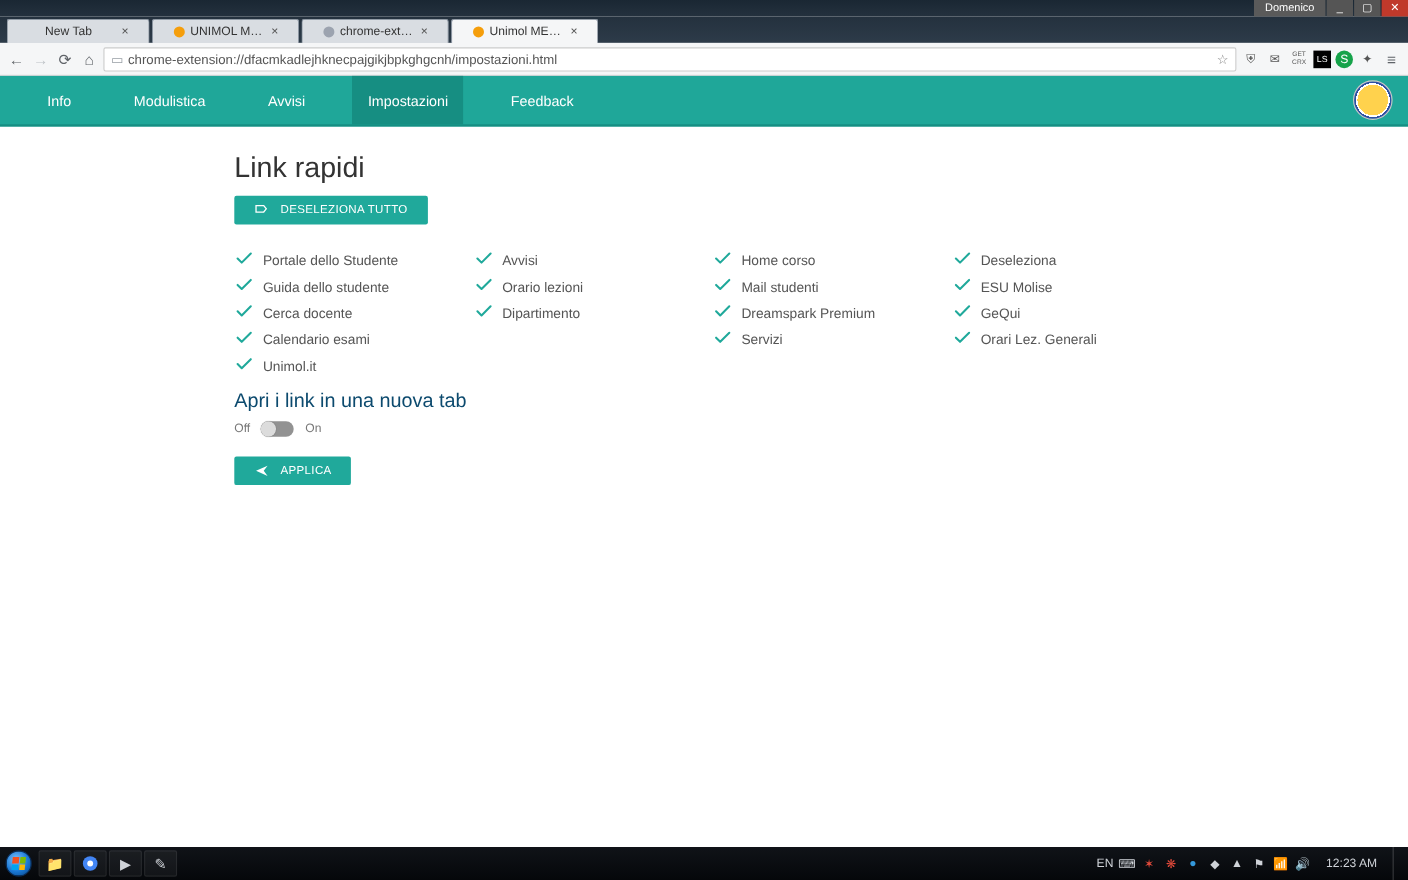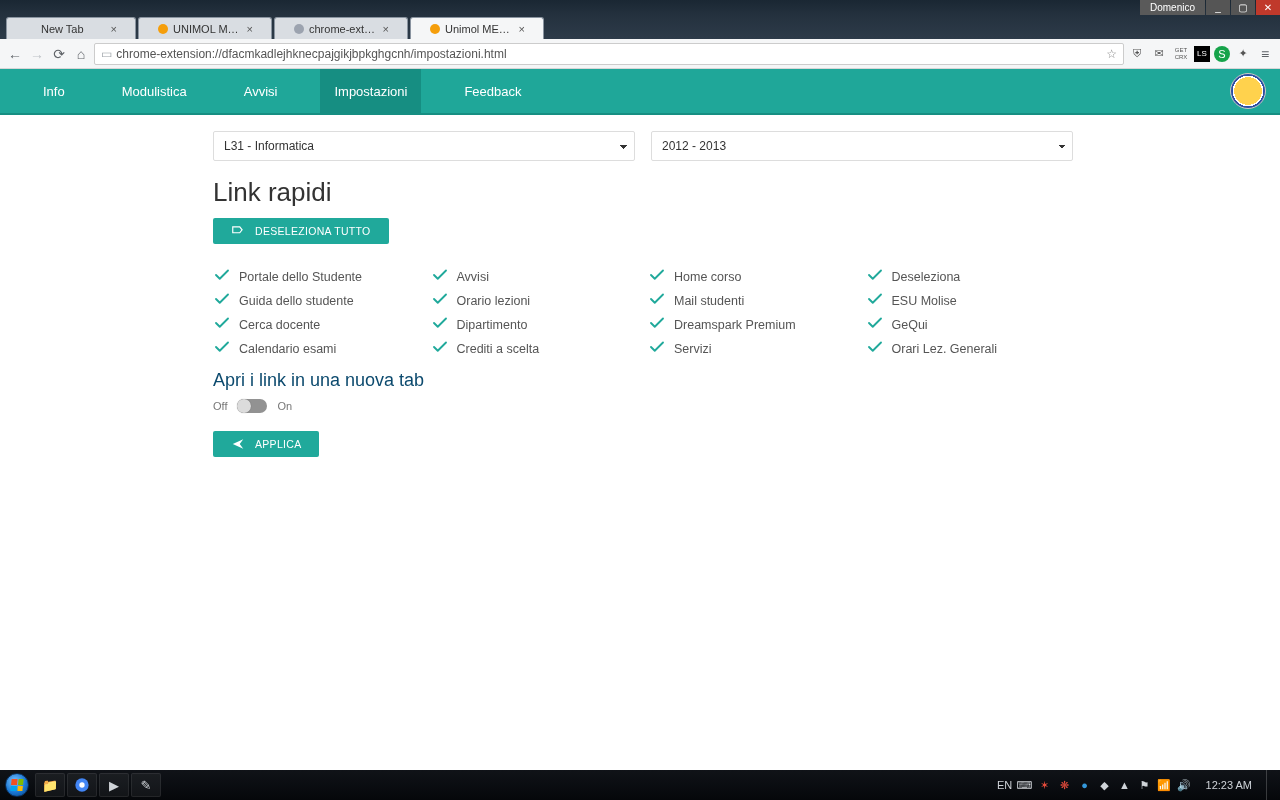--- a/index.html
+++ b/index.html
@@ -165,28 +165,20 @@
   <div class="navlink">Modulistica</div>
   <div class="navlink">Avvisi</div>
   <div class="navlink active">Impostazioni</div>
   <div class="navlink">Feedback</div>
   <div class="hspacer"></div>
   <div class="logo"></div>
 </div>
 
 <div class="main">
   <div class="content">
-    <div class="selectrow">
-      <select class="sel">
-        <option>L31 - Informatica</option>
-      </select>
-      <select class="sel">
-        <option>2012 - 2013</option>
-      </select>
-    </div>
 
     <h1 class="section">Link rapidi</h1>
 
     <div class="btnrow">
       <button class="btn">
         <span class="bicon">
           <svg width="14" height="14" viewBox="0 0 24 24" fill="none" stroke="#fff" stroke-width="2">
             <path d="M3 5h12l4 5-4 5H3z"></path>
           </svg>
         </span>
@@ -221,20 +213,28 @@
             <span>Cerca docente</span>
           </div>
           <div class="linkitem">
             <span class="chk">
               <svg width="18" height="18" viewBox="0 0 24 24" fill="none" stroke="#20a99b" stroke-width="2.5" stroke-linecap="round" stroke-linejoin="round">
                 <polyline points="4 12 9 17 20 6"></polyline>
               </svg>
             </span>
             <span>Calendario esami</span>
           </div>
+          <div class="linkitem">
+            <span class="chk">
+              <svg width="18" height="18" viewBox="0 0 24 24" fill="none" stroke="#20a99b" stroke-width="2.5" stroke-linecap="round" stroke-linejoin="round">
+                <polyline points="4 12 9 17 20 6"></polyline>
+              </svg>
+            </span>
+            <span>Unimol.it</span>
+          </div>
         </div>
       <div class="linkcol">
           <div class="linkitem">
             <span class="chk">
               <svg width="18" height="18" viewBox="0 0 24 24" fill="none" stroke="#20a99b" stroke-width="2.5" stroke-linecap="round" stroke-linejoin="round">
                 <polyline points="4 12 9 17 20 6"></polyline>
               </svg>
             </span>
             <span>Avvisi</span>
           </div>
@@ -246,28 +246,20 @@
             </span>
             <span>Orario lezioni</span>
           </div>
           <div class="linkitem">
             <span class="chk">
               <svg width="18" height="18" viewBox="0 0 24 24" fill="none" stroke="#20a99b" stroke-width="2.5" stroke-linecap="round" stroke-linejoin="round">
                 <polyline points="4 12 9 17 20 6"></polyline>
               </svg>
             </span>
             <span>Dipartimento</span>
-          </div>
-          <div class="linkitem">
-            <span class="chk">
-              <svg width="18" height="18" viewBox="0 0 24 24" fill="none" stroke="#20a99b" stroke-width="2.5" stroke-linecap="round" stroke-linejoin="round">
-                <polyline points="4 12 9 17 20 6"></polyline>
-              </svg>
-            </span>
-            <span>Crediti a scelta</span>
           </div>
         </div>
       <div class="linkcol">
           <div class="linkitem">
             <span class="chk">
               <svg width="18" height="18" viewBox="0 0 24 24" fill="none" stroke="#20a99b" stroke-width="2.5" stroke-linecap="round" stroke-linejoin="round">
                 <polyline points="4 12 9 17 20 6"></polyline>
               </svg>
             </span>
             <span>Home corso</span>

